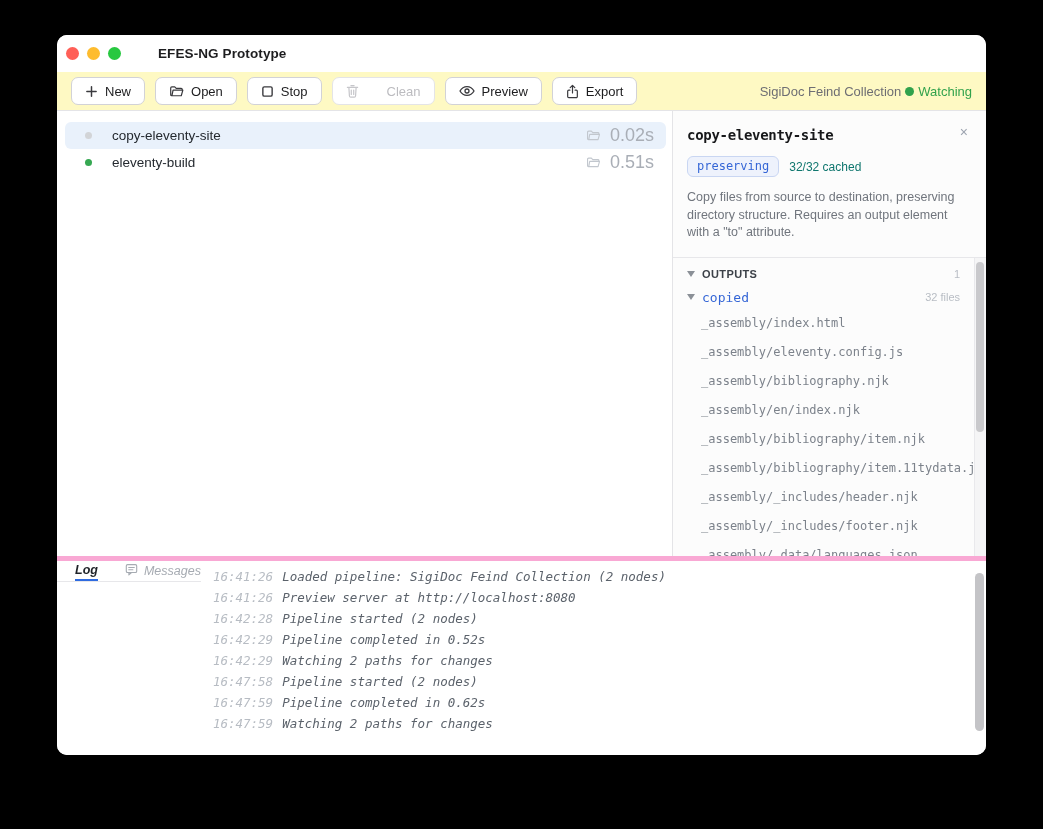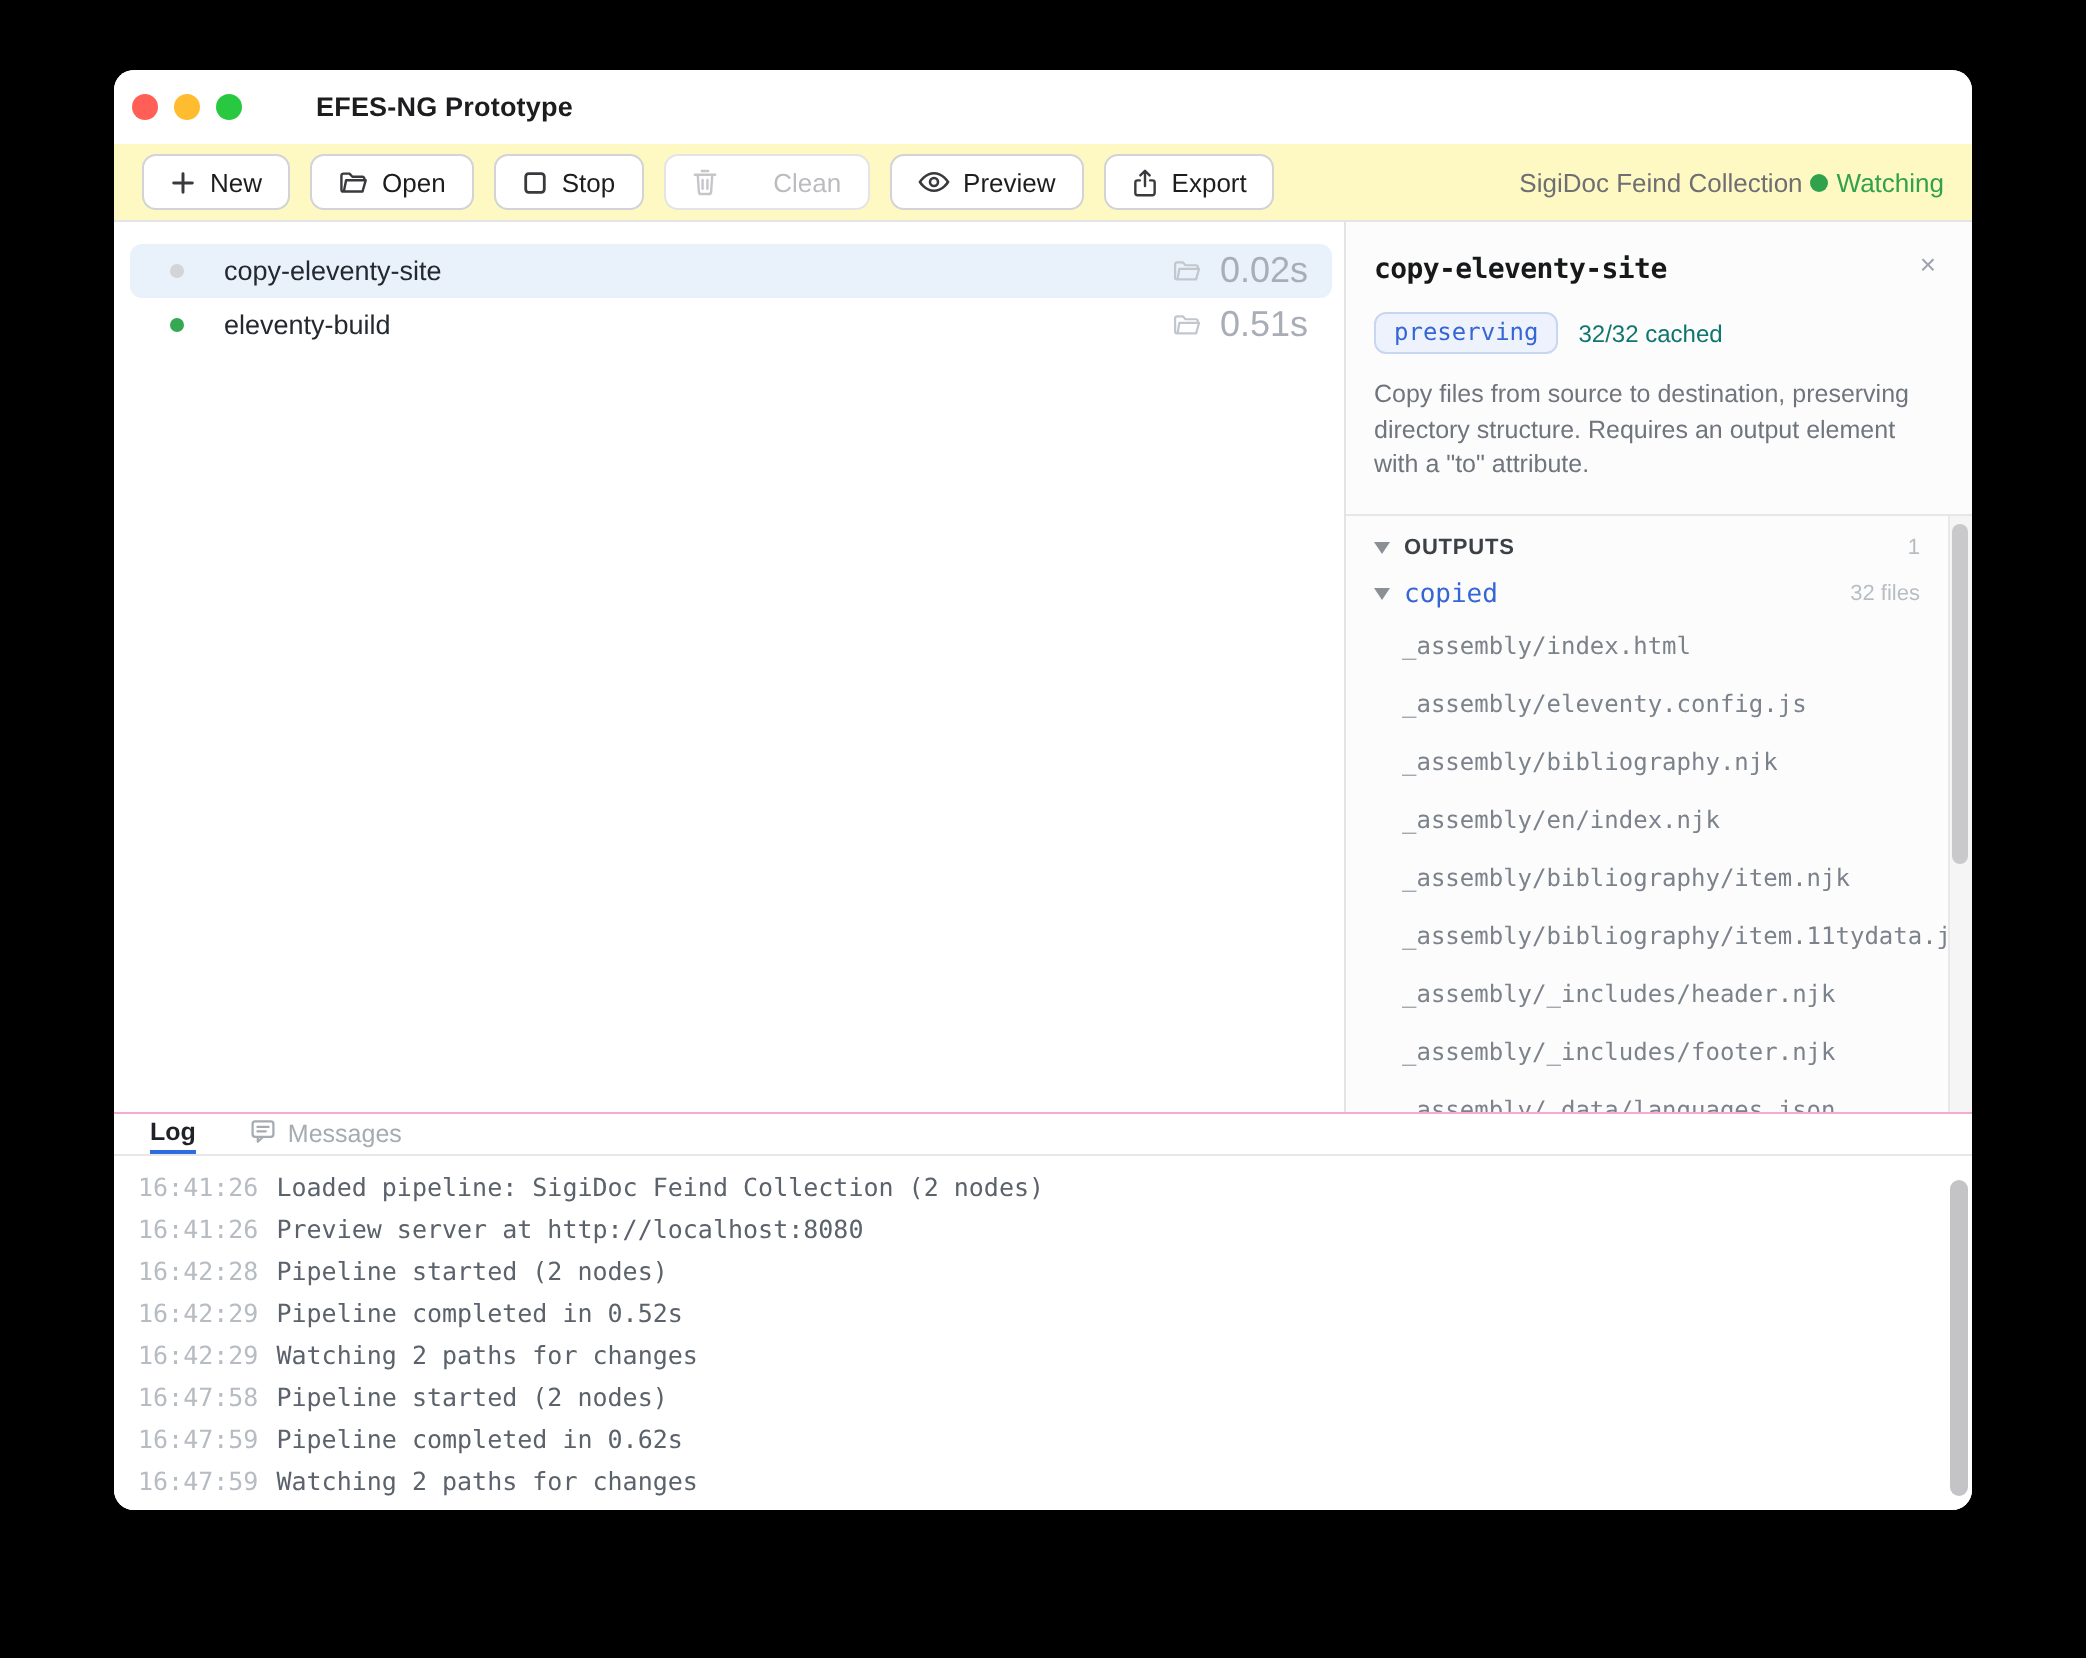--- a/index.html
+++ b/index.html
@@ -61,21 +61,21 @@
   .tri { color:#8b9097; display:flex; margin-right:7px; }
   .sec-label { font-size:11px; font-weight:700; letter-spacing:.4px; color:#3c4148; }
   .sec-count { margin-left:auto; font-size:11px; color:#b8bdc4; }
   .group-row { display:flex; align-items:center; padding:5px 26px 4px 14px; }
   .group-name { font-family:"DejaVu Sans Mono", monospace; font-size:13px; color:#3566d6; }
   .group-count { margin-left:auto; font-size:11px; color:#b8bdc4; }
   .file-list { }
   .file-row { font-family:"DejaVu Sans Mono", monospace; font-size:12px; color:#7c828b;
               padding:7.5px 10px 7.5px 28px; white-space:nowrap; }
   
-  .logpanel { flex:0 0 199px; height:199px; border-top:1px solid #f9a8d4; display:flex; flex-direction:column; background:#fff; }
+  .logpanel { flex:0 0 199px; height:199px; border-top:5px solid #f9a8d4; display:flex; flex-direction:row; background:#fff;font-style:italic; }
   .tabs { height:21px; flex:0 0 21px; display:flex; align-items:stretch; padding-left:18px;
           border-bottom:1px solid #e7e7ea; }
   .tab { display:flex; align-items:center; gap:6px; font-size:12.5px; cursor:default; }
   .tab.active { color:#1f2328; font-weight:700; border-bottom:2px solid #2f6be0; }
   .tab.inactive { margin-left:27px; color:#a6abb2; }
   .tab.inactive svg { color:#a6abb2; }
   .log-body { position:relative; flex:1 1 auto; overflow:hidden; padding:5px 20px 0 12px;
               font-family:"DejaVu Sans Mono", monospace; font-size:12.5px; line-height:21px; }
   .log-line { white-space:nowrap; }
   .log-time { color:#b7bcc3; margin-right:9px; }

